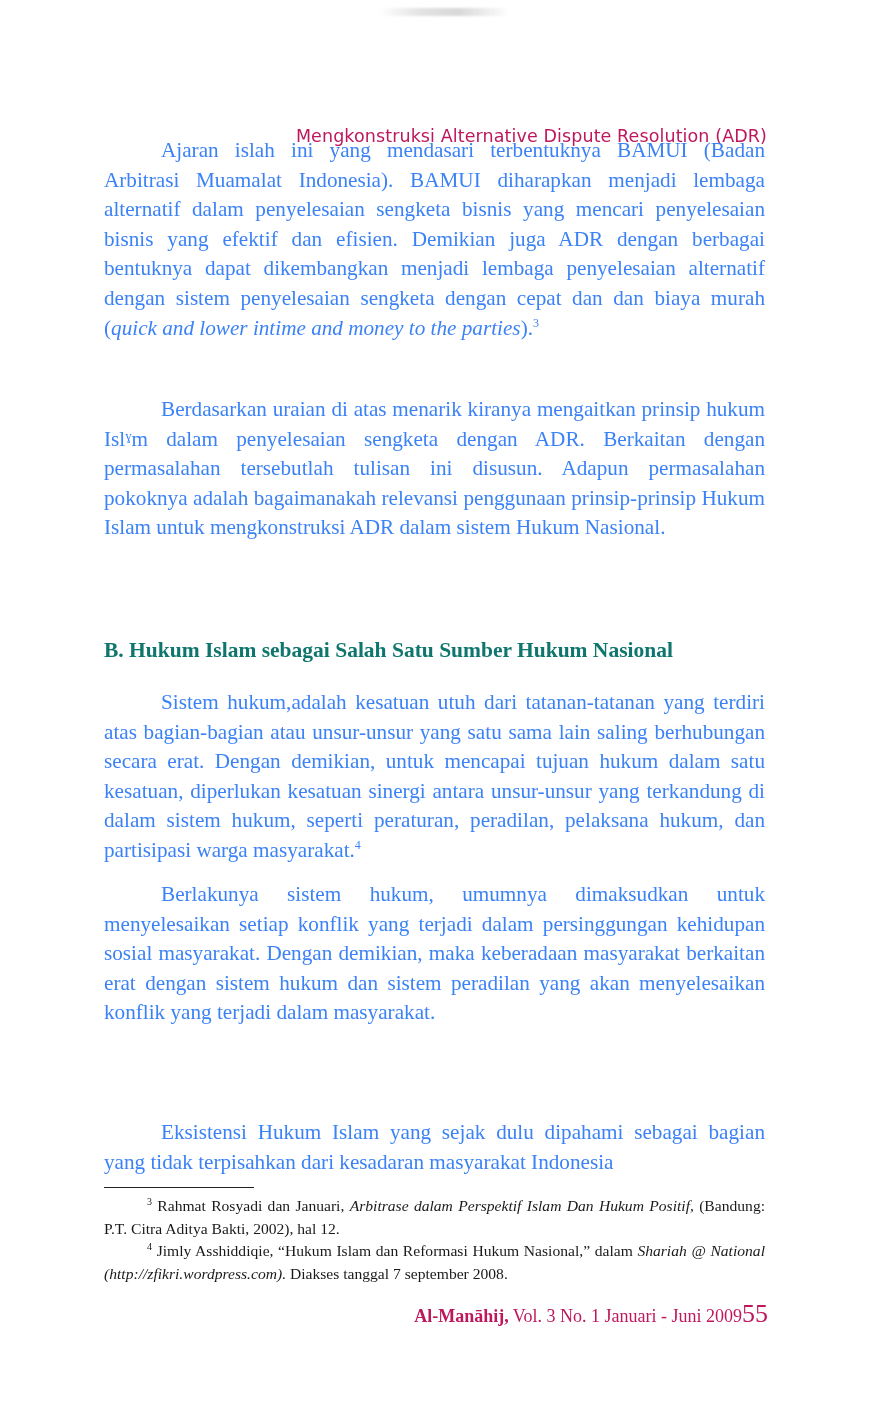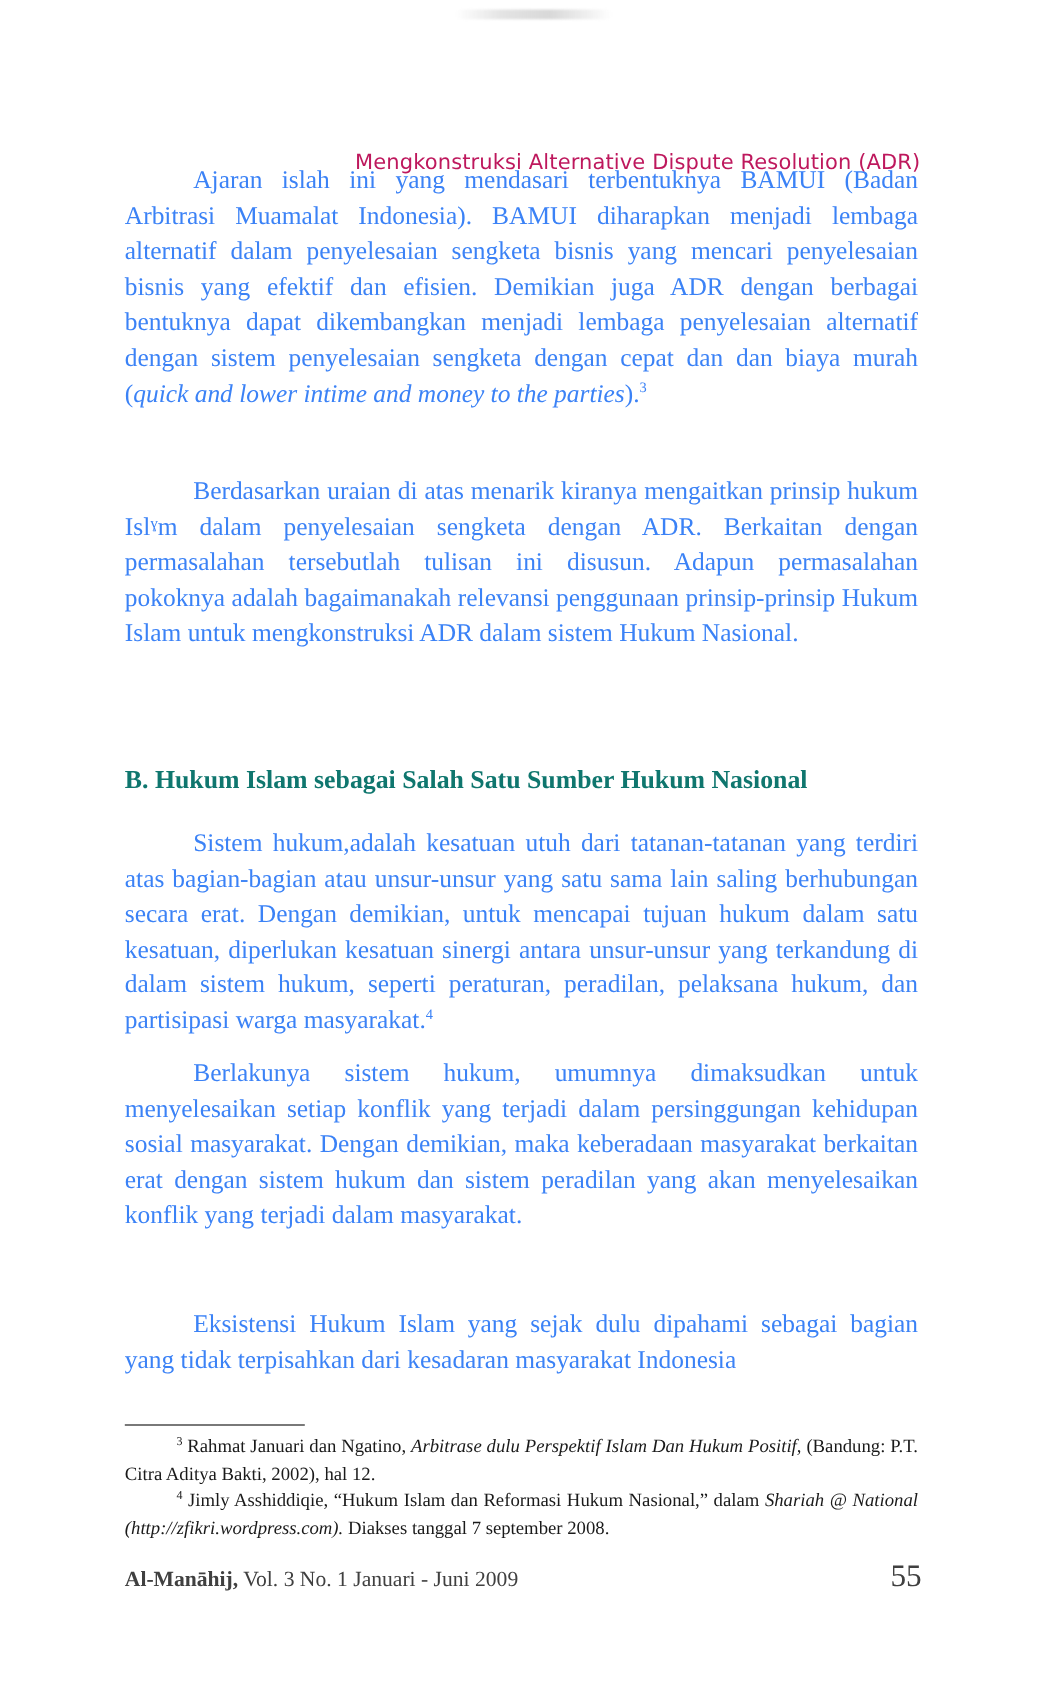--- a/index.html
+++ b/index.html
@@ -58,21 +58,21 @@
       top: 636px;
       width: 665px;
       font-weight: bold;
       font-size: 21.5px;
       line-height: 28px;
       color: #0f766e;
       white-space: nowrap;
     }
     .p3 { top: 688px; }
     .p4 { top: 880px; }
-    .p5 { top: 1089px; }
+    .p5 { top: 1118px; }
     sup {
       font-size: 12px;
       line-height: 0;
       vertical-align: super;
     }
     em { font-style: italic; }
     .footnote-rule {
       position: absolute;
       left: 104px;
       top: 1187px;
@@ -96,25 +96,24 @@
     }
     .footnote sup {
       font-size: 10px;
     }
     .footer {
       position: absolute;
       left: 104px;
       top: 1299px;
       width: 664px;
       display: flex;
-      justify-content: space-between;
+      justify-content: flex-end;
       align-items: baseline;
       font-size: 18px;
-      color: #404040;
-      gap: 31px;
+      color: #be185d;
     }
     .footer .journal-name {
       font-weight: bold;
     }
     .footer .page-number {
       font-size: 26px;
     }
   </style>
 </head>
 <body>
@@ -141,20 +140,20 @@
   <p class="para">Berlakunya sistem hukum, umumnya dimaksudkan untuk menyelesaikan setiap konflik yang terjadi dalam persinggungan kehidupan sosial masyarakat.  Dengan demikian, maka keberadaan masyarakat berkaitan erat dengan sistem hukum dan sistem peradilan yang akan menyelesaikan konflik yang terjadi dalam masyarakat.</p>
 </div>
 
 <div class="body-text p5">
   <p class="para">Eksistensi Hukum Islam yang sejak dulu dipahami sebagai bagian yang tidak terpisahkan dari kesadaran masyarakat Indonesia</p>
 </div>
 
 <div class="footnote-rule"></div>
 
 <div class="footnotes">
-  <p class="footnote"><sup>3</sup> <span>Rahmat Januari dan Ngatino, </span><em>Arbitrase dulu Perspektif Islam Dan Hukum Positif,</em><span> (Bandung: P.T. Citra Aditya Bakti, 2002), hal 12.</span></p>
+  <p class="footnote"><sup>3</sup> <span>Rahmat Rosyadi dan Januari, </span><em>Arbitrase dalam Perspektif Islam Dan Hukum Positif,</em><span> (Bandung: P.T. Citra Aditya Bakti, 2002), hal 12.</span></p>
   <p class="footnote"><sup>4</sup> <span>Jimly Asshiddiqie, “Hukum Islam dan Reformasi Hukum Nasional,” dalam </span><em>Shariah @ National (http://zfikri.wordpress.com).</em><span>  Diakses tanggal 7 september  2008.</span></p>
 </div>
 
 <div class="footer">
   <div><span class="journal-name">Al-Manāhij,</span><span> Vol. 3 No. 1 Januari - Juni 2009</span></div>
   <div class="page-number">55</div>
 </div>
 
 </body></html>

